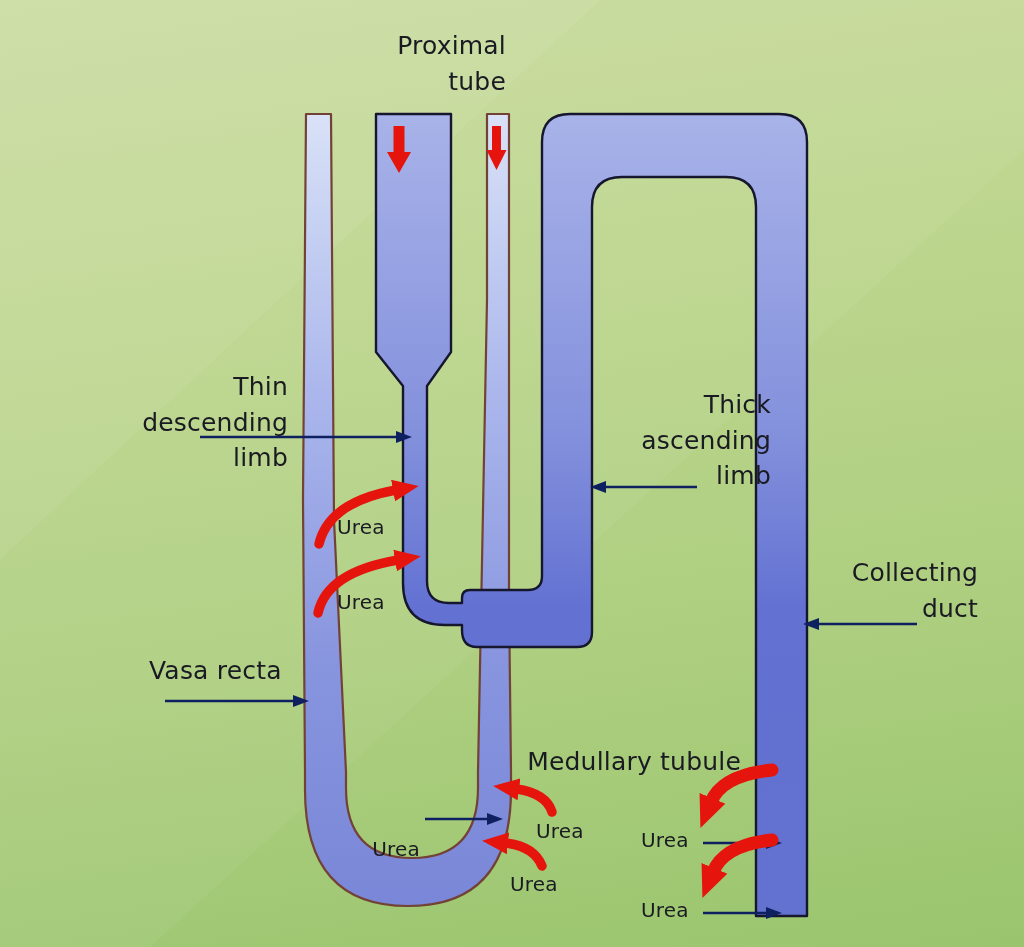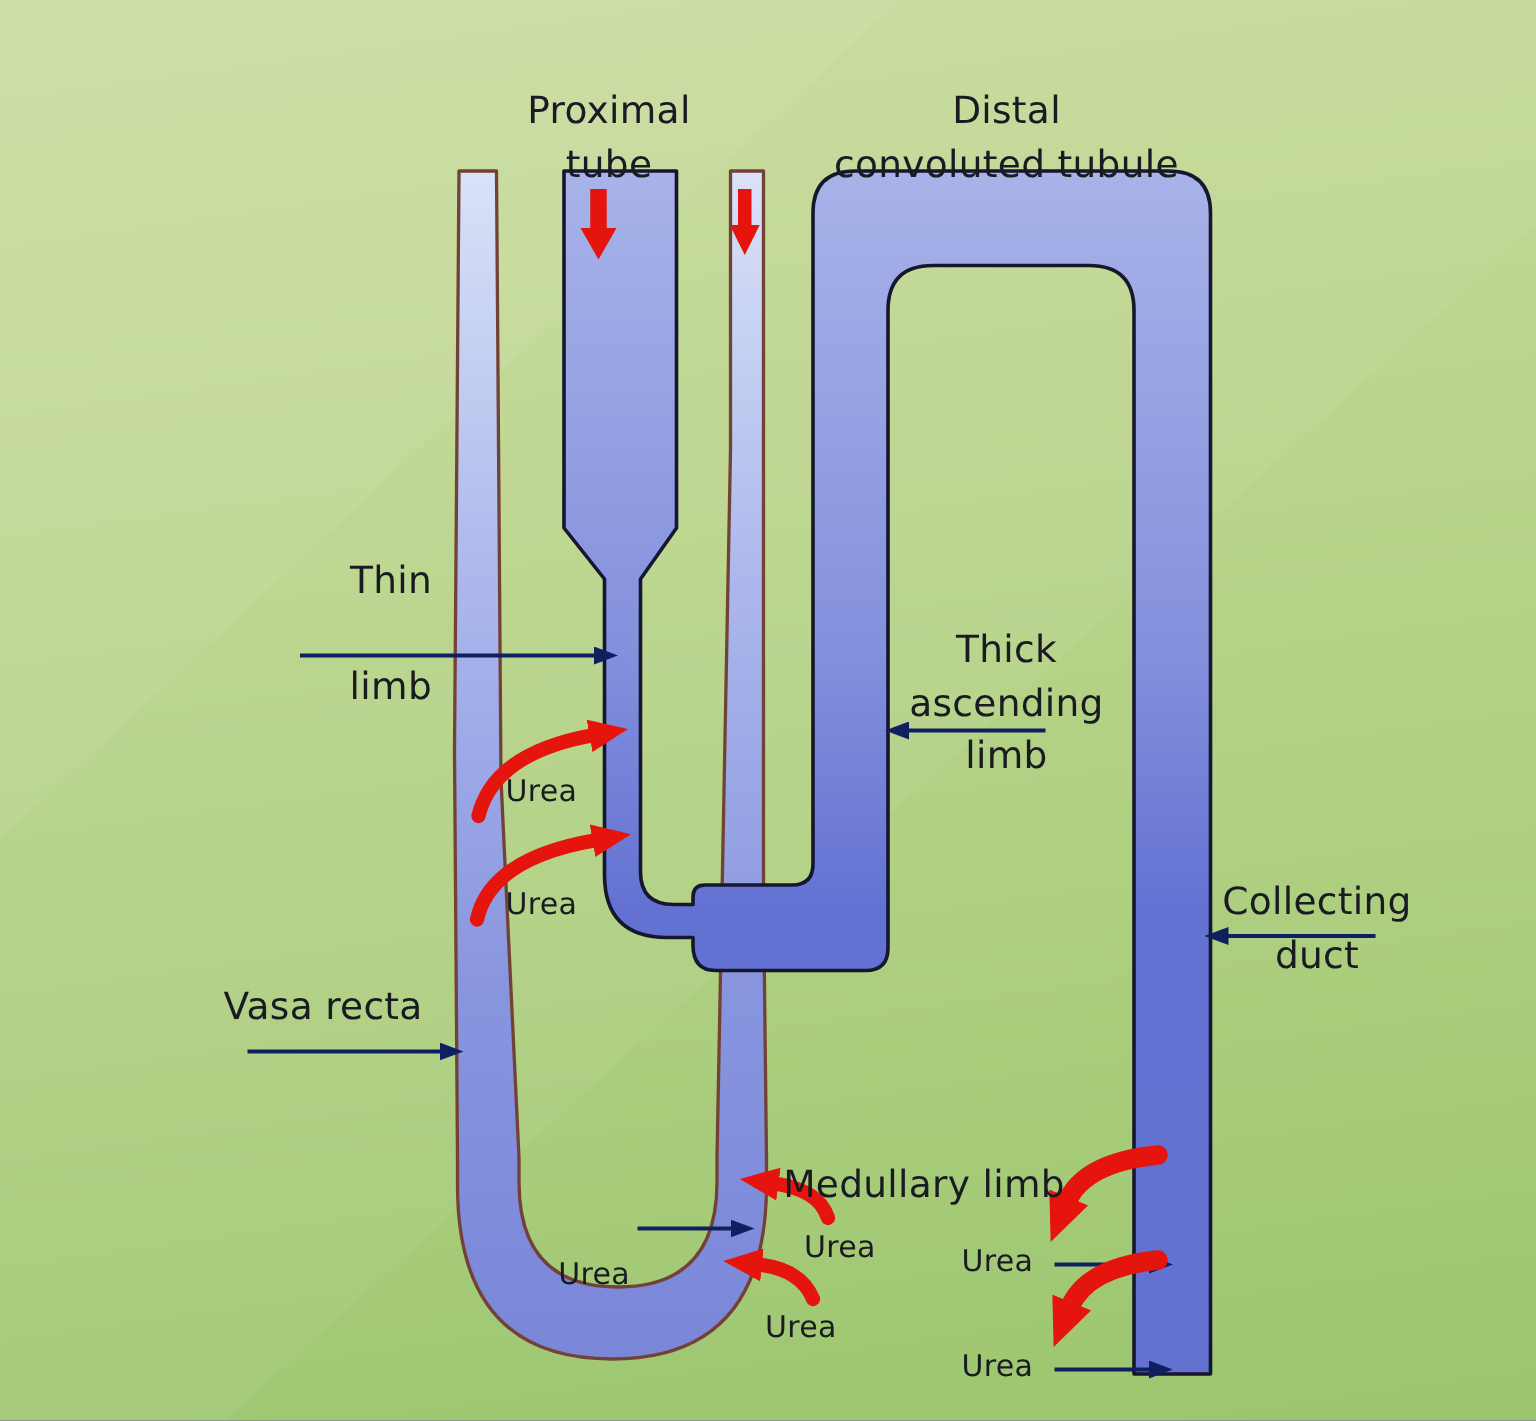--- a/index.html
+++ b/index.html
@@ -11,21 +11,21 @@
     font-family:"DejaVu Sans","Liberation Sans",sans-serif;
   }
   #diagram-svg{position:absolute;left:0;top:0;}
   .lbl{
     position:absolute;
     font-size:25px;
     color:#1a1a22;
     line-height:1.42;
     letter-spacing:0.2px;
   }
-  .center{text-align:center;margin-top:28px;}
+  .center{text-align:right;}
   .right{text-align:right;margin-top:32px;}
   .urea{font-size:20px;}
 </style>
 </head>
 <body>
 
 <div id="stage">
 
   <svg id="diagram-svg" width="1024" height="947" viewBox="0 0 1024 947">
     <defs>
@@ -99,45 +99,41 @@
       <path d="M772,770 Q722,775 711,802" stroke-width="13" marker-end="url(#redHeadBig)"></path>
       <path d="M772,840 Q724,845 713,872" stroke-width="13" marker-end="url(#redHeadBig)"></path>
     </g>
   </svg>
 
   <div class="lbl center" style="left:306px;top:28px;width:200px;">
     <span>Proximal</span><br>
     <span>tube</span>
   </div>
 
-  <div class="lbl center" style="left:521px;top:28px;width:300px;">
-    <span>Distal</span><br>
-    <span>convoluted tubule</span>
-  </div>
 
   <div class="lbl right" style="left:98px;top:337px;width:190px;">
     <span>Thin</span><br>
-    <br>
+    <span>descending</span><br>
     <span>limb</span>
   </div>
 
   <div class="lbl center" style="left:571px;top:387px;width:200px;">
     <span>Thick</span><br>
     <span>ascending</span><br>
     <span>limb</span>
   </div>
 
   <div class="lbl center" style="left:778px;top:555px;width:200px;">
     <span>Collecting</span><br>
     <span>duct</span>
   </div>
 
   <div class="lbl" style="left:149px;top:653px;">Vasa recta</div>
 
-  <div class="lbl center" style="left:491px;top:744px;width:250px;">Medullary limb</div>
+  <div class="lbl center" style="left:491px;top:744px;width:250px;">Medullary tubule</div>
 
   <div class="lbl urea" style="left:337px;top:513px;">Urea</div>
 
   <div class="lbl urea" style="left:337px;top:588px;">Urea</div>
 
   <div class="lbl urea right" style="left:330px;top:803px;width:90px;">Urea</div>
 
   <div class="lbl urea" style="left:536px;top:817px;">Urea</div>
 
   <div class="lbl urea" style="left:510px;top:870px;">Urea</div>

